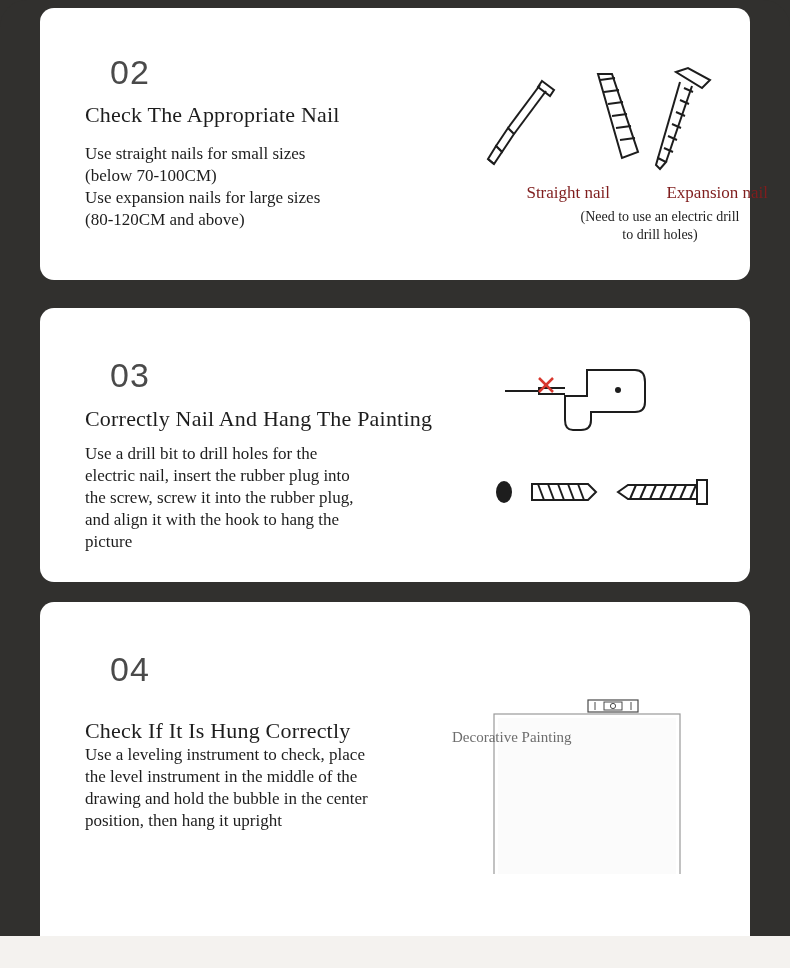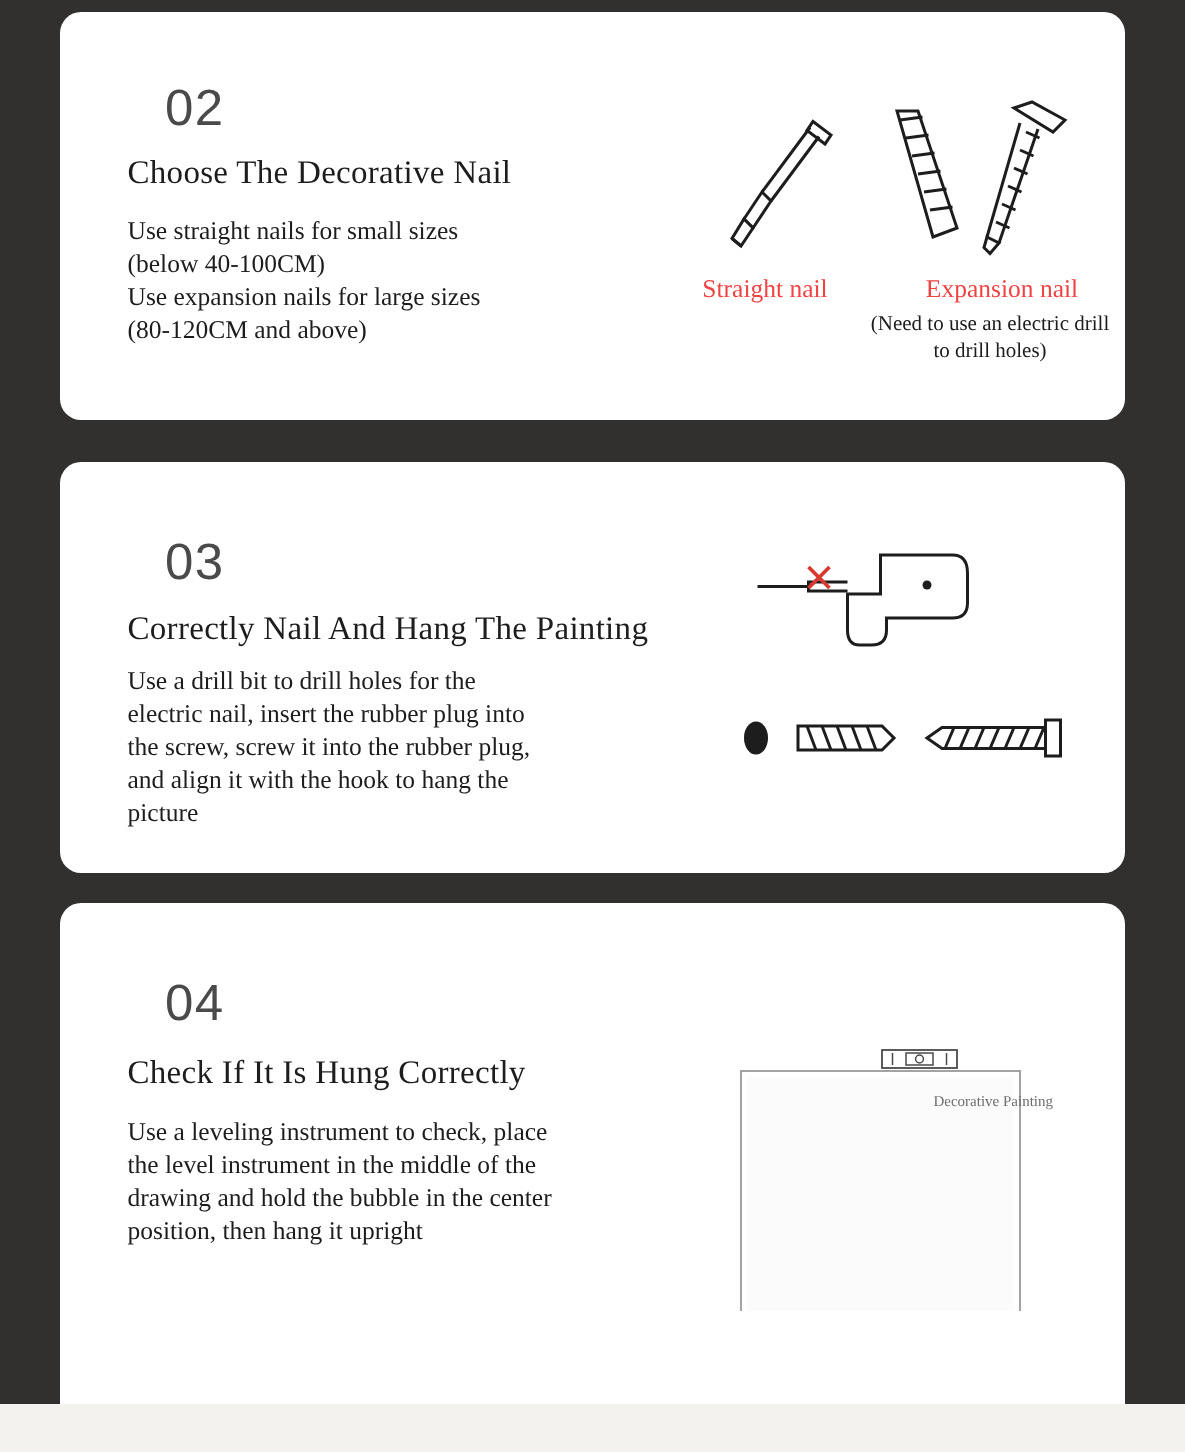--- a/index.html
+++ b/index.html
@@ -62,57 +62,57 @@
     line-height: 22px;
     color: #1d1d1d;
     white-space: pre-line;
   }
 
   
   .nail-caption {
     position: absolute;
     font-family: "Liberation Serif", serif;
     font-size: 17px;
-    color: #ef4444;
-    text-align: center;
+    color: #7f1d1d;
+    text-align: right;
   }
   .nail-subcaption {
     position: absolute;
     font-family: "Liberation Serif", serif;
     font-size: 14px;
     line-height: 18px;
     color: #1d1d1d;
     text-align: center;
     white-space: pre-line;
   }
 
   svg { display: block; }
   .art { position: absolute; }
   .frame-label {
     position: absolute;
     width: 100%;
-    text-align: right;
-    font-family: "Liberation Serif", serif;
-    font-size: 10px;
+    text-align: left;
+    font-family: "Liberation Serif", serif;
+    font-size: 15px;
     color: #6d6d6d;
   }
 </style>
 </head>
 <body>
 
 <div class="page">
 
   <div class="card" id="card-02">
 
     <div class="step-number" style="left:70px; top:45px;">02</div>
 
-    <div class="step-title" style="left:45px; top:94px;">Choose The Decorative Nail</div>
+    <div class="step-title" style="left:45px; top:94px;">Check The Appropriate Nail</div>
 
     <div class="step-body" style="left:45px; top:135px; width:360px;">Use straight nails for small sizes
-(below 40-100CM)
+(below 70-100CM)
 Use expansion nails for large sizes
 (80-120CM and above)</div>
 
     <div class="art" style="left:410px; top:60px;">
       <svg width="110" height="100" viewBox="0 0 110 100">
         <g fill="none" stroke="#1d1d1d" stroke-width="2">
           <path d="M92 13 L104 22 L100 28 L88 19 Z"></path>
           <path d="M90 17 L58 60"></path>
           <path d="M96 23 L64 66"></path>
           <path d="M58 60 L64 66 L52 84 L46 78 Z" fill="#ffffff"></path>
@@ -204,21 +204,21 @@
           <path d="M204 13 L198 27"></path>
         </g>
       </svg>
     </div>
   </div>
 
   <div class="card" id="card-04">
 
     <div class="step-number" style="left:70px; top:48px;">04</div>
 
-    <div class="step-title" style="left:45px; top:100px;">Check If It Is Hung Correctly</div>
+    <div class="step-title" style="left:45px; top:116px;">Check If It Is Hung Correctly</div>
 
     <div class="step-body" style="left:45px; top:142px; width:420px;">Use a leveling instrument to check, place
 the level instrument in the middle of the
 drawing and hold the bubble in the center
  position, then hang it upright</div>
 
     <div class="art" style="left:412px; top:52px;">
       <svg width="250" height="220" viewBox="0 0 250 220">
         <rect x="42" y="60" width="186" height="164" fill="none" stroke="#9a9a9a" stroke-width="1.2"></rect>
         <rect x="46" y="64" width="178" height="156" fill="#fbfbfb" stroke="none"></rect>

